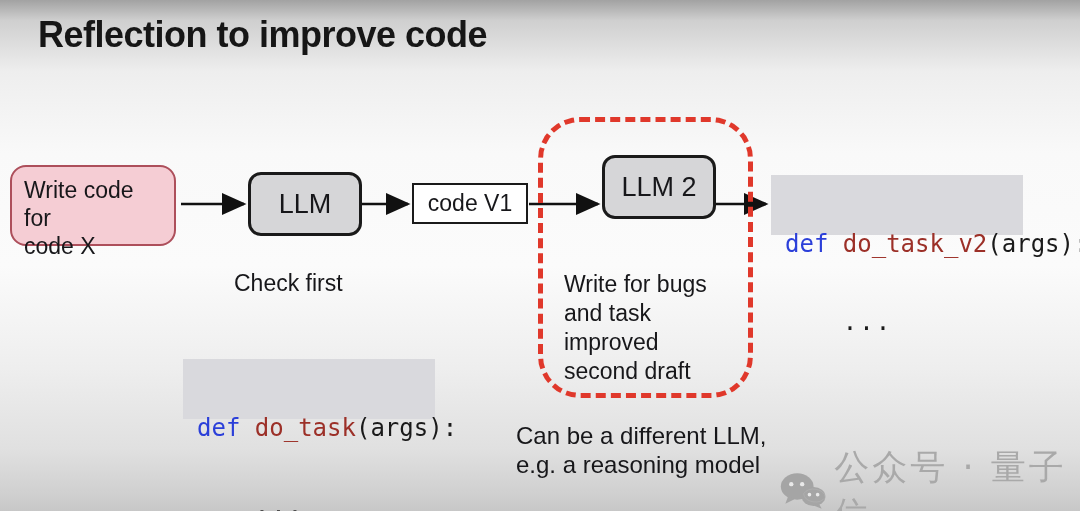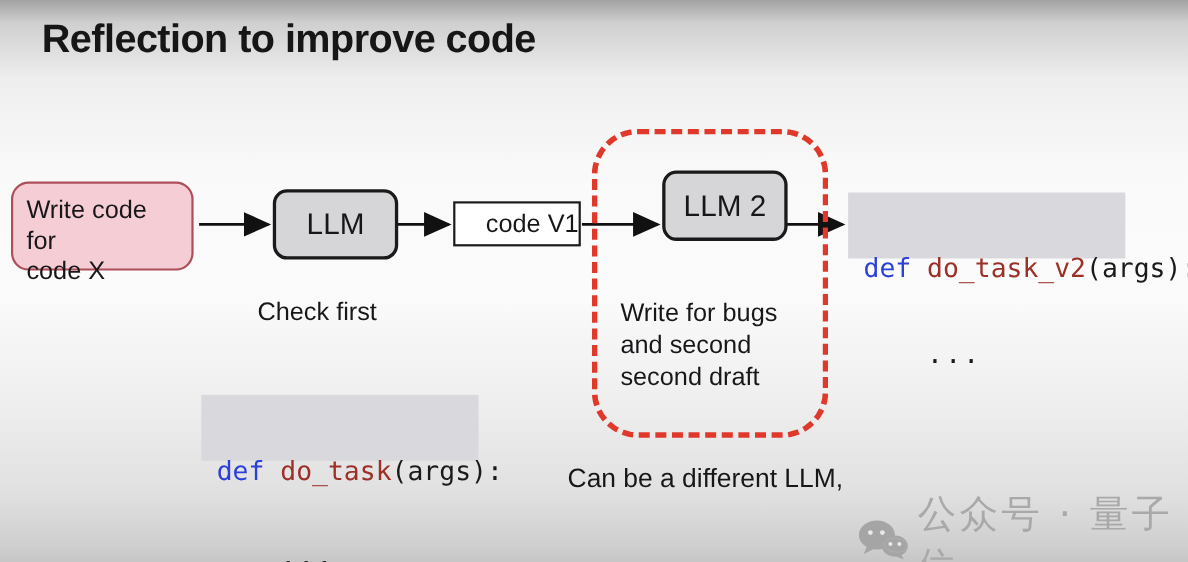--- a/index.html
+++ b/index.html
@@ -33,21 +33,21 @@
     position: absolute; width: 114px; height: 64px;
     background: #d6d6d8; border: 3px solid #1a1a1a; border-radius: 13px;
     display: flex; align-items: center; justify-content: center;
     font-size: 27px; color: #17171a;
   }
   .llm-box.first  { left: 248px; top: 172px; }
   .llm-box.second { left: 602px; top: 155px; }
   .codev1-box {
     position: absolute; left: 412px; top: 183px; width: 116px; height: 41px;
     background: #ffffff; border: 2.5px solid #1a1a1a;
-    display: flex; align-items: center; justify-content: flex-end;
+    display: flex; align-items: center; justify-content: center;
     font-size: 23px; color: #17171a;
   }
 
   .dashed-region {
     position: absolute; left: 538px; top: 117px; width: 215px; height: 281px;
     border: 5px dashed #e0382b; border-radius: 42px;
   }
 
   
   .ann { position: absolute; color: #17171a; font-size: 23px; }
@@ -120,26 +120,28 @@
   <div class="llm-box second">
     <span>LLM 2</span>
   </div>
 
   <div class="ann ann-first-draft">
     <div>Check first</div>
   </div>
 
   <div class="ann ann-check-bugs">
     <div>Write for bugs</div>
-    <div>and second</div>
+    <div>and task</div>
+    <div>improved</div>
     <div>second draft</div>
   </div>
 
   <div class="ann ann-note">
     <div>Can be a different LLM,</div>
+    <div>e.g. a reasoning model</div>
   </div>
 
   <div class="code-box left">
     <div><span class="kw">def</span><span class="fn">do_task</span><span>(args):</span></div>
     <div class="indent">...</div>
   </div>
 
   <div class="code-box right">
     <div><span class="kw">def</span><span class="fn">do_task_v2</span><span>(args):</span></div>
     <div class="indent">...</div>

